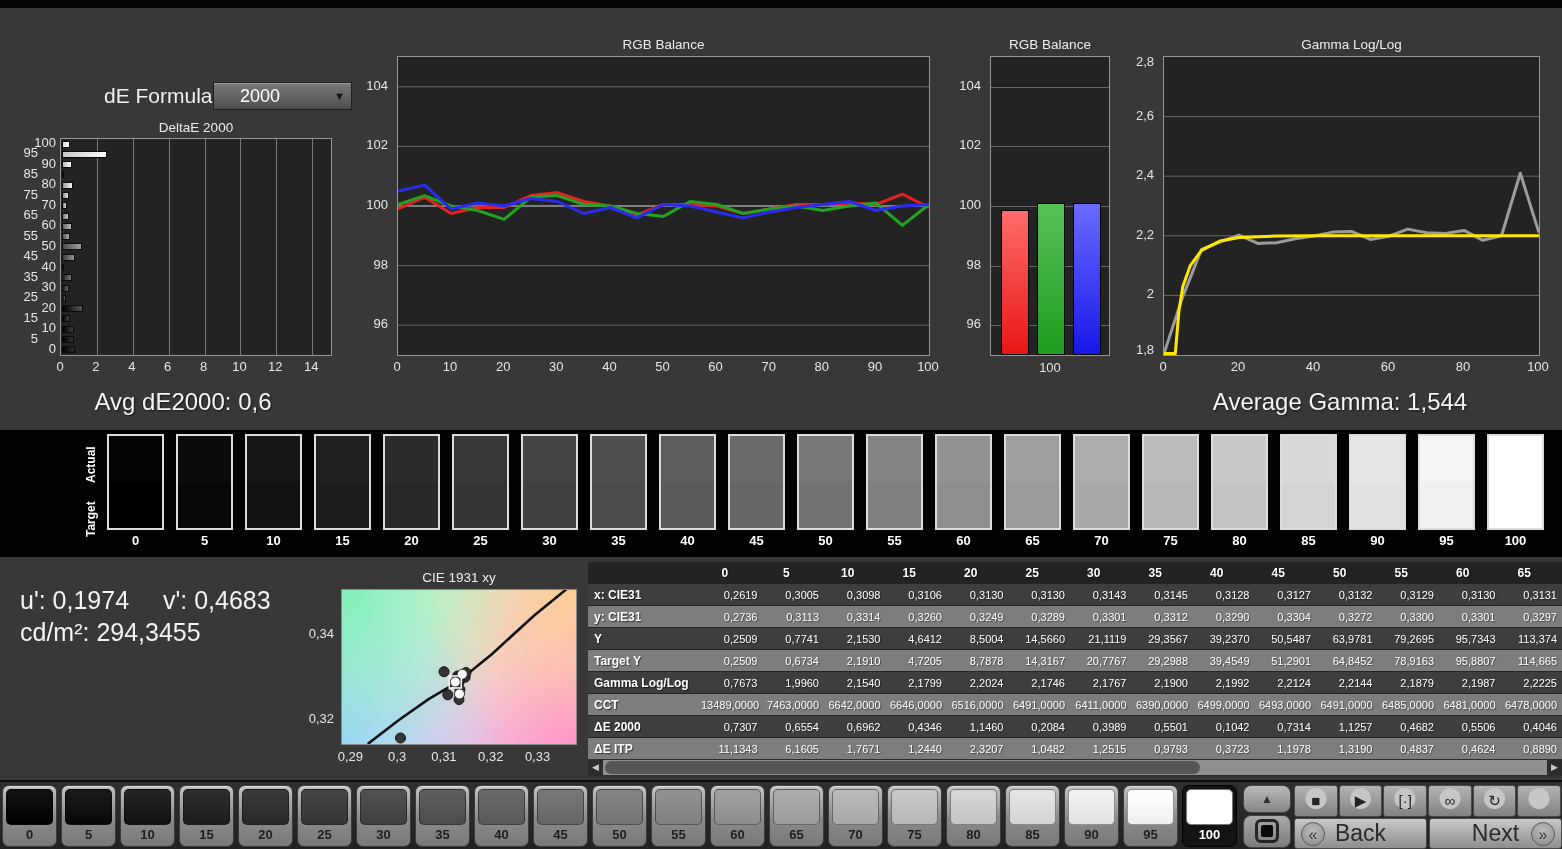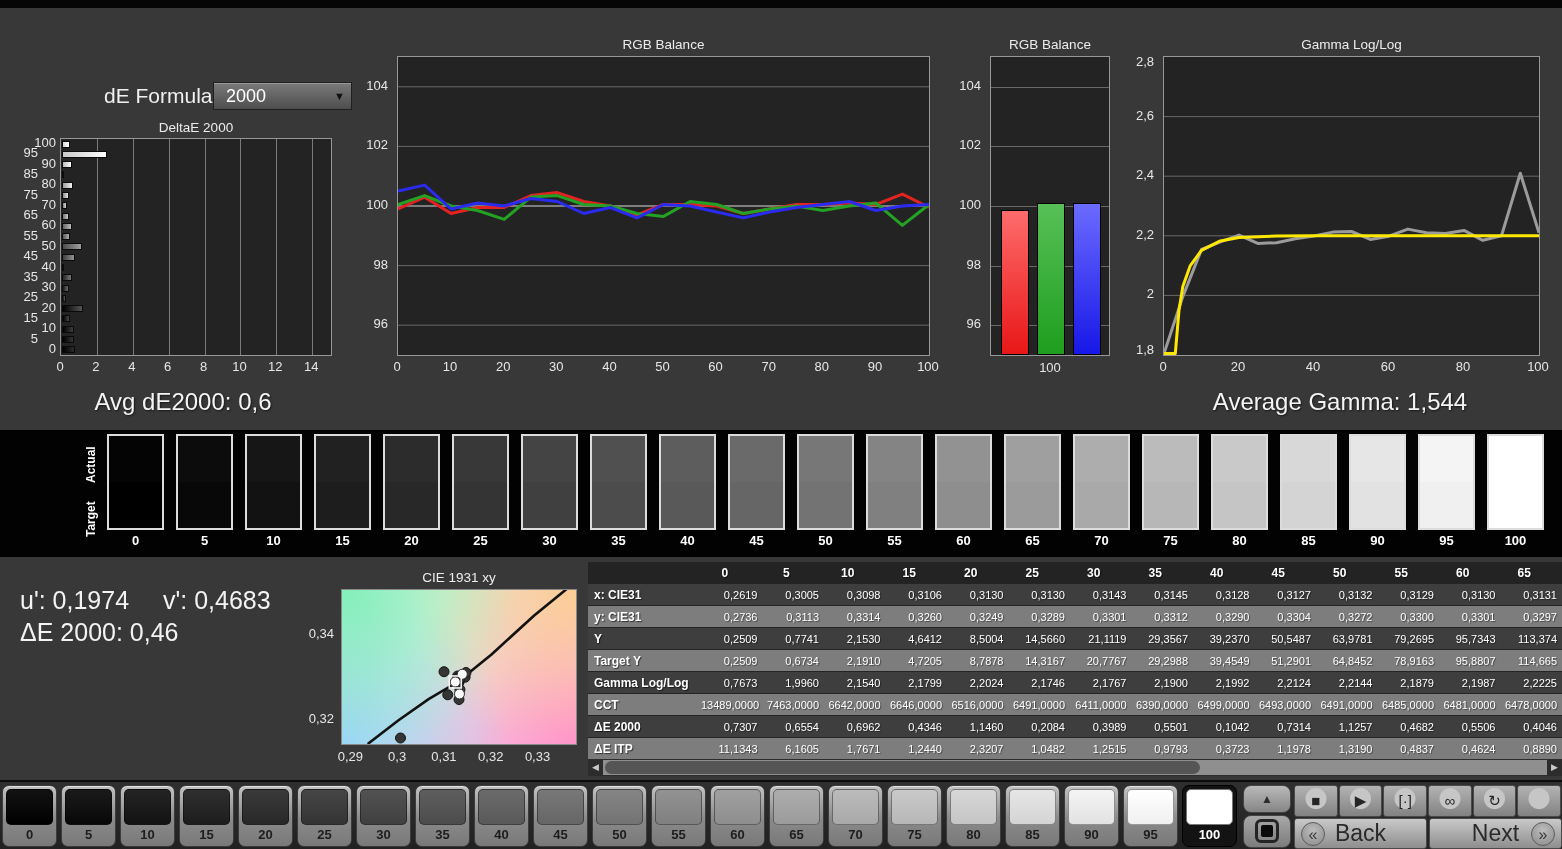--- a/index.html
+++ b/index.html
@@ -6,21 +6,21 @@
   *{box-sizing:border-box;}
   .screen{position:relative;width:1562px;height:849px;background:#383838;overflow:hidden;
           font-family:"Liberation Sans",sans-serif;color:#eee;}
   .topbar-black{position:absolute;left:0;top:0;width:1562px;height:8px;background:#050505;}
   .page-title{position:absolute;left:8px;top:20px;font-size:37px;color:#fdfdfd;
               letter-spacing:.5px;text-shadow:1px 2px 3px rgba(0,0,0,.55);}
   .de-label{position:absolute;left:104px;top:84px;font-size:21px;color:#f0f0f0;}
   .dropdown{position:absolute;left:213px;top:82px;width:139px;height:28px;
             background:linear-gradient(180deg,#7a7a7a,#4e4e4e);border:1px solid #1f1f1f;
             box-shadow:inset 0 1px 0 rgba(255,255,255,.25);cursor:pointer;}
-  .dropdown-value{position:absolute;left:12px;top:3px;font-size:18px;color:#fff;}
+  .dropdown-value{position:absolute;left:26px;top:3px;font-size:18px;color:#fff;}
   .dropdown-arrow{position:absolute;right:6px;top:7px;font-size:11px;color:#111;}
   .chart-title{position:absolute;font-size:13.5px;color:#ececec;text-align:center;}
   .t-deltae{left:60px;top:120px;width:272px;}
   .t-rgbline{left:397px;top:37px;width:533px;}
   .t-rgbbar{left:960px;top:37px;width:180px;}
   .t-gamma{left:1163px;top:37px;width:377px;}
   .t-cie{left:341px;top:570px;width:236px;}
   .plot{position:absolute;background:#232323;border:1px solid #979797;}
   #deltae-plot{left:60px;top:138px;width:272px;height:218px;}
   #deltae-ylabels{position:absolute;left:0;top:138px;width:58px;height:218px;}
@@ -376,21 +376,21 @@
         <div class="strip-num" style="left: 1487px;">100</div>
       </div>
   </div>
 
   <div class="cr">
     <div class="cr-line">
       <span><span>u':</span> <span>0,1974</span></span>
       <span class="cr-b"><span>v':</span> <span>0,4683</span></span>
     </div>
     <div class="cr-line">
-      <span><span>ΔE 2000:</span> <span>0,46</span></span>
+      <span><span>cd/m²:</span> <span>294,3455</span></span>
     </div>
   </div>
 
   <div class="chart-title t-cie">CIE 1931 xy</div>
   <div id="cie-plot"><svg width="234" height="154">
         <polyline points="25.7,154.0 56.2,130.5 86.6,109.1 115.6,92.0 149.8,64.2 191.9,25.7 234.0,-8.6" fill="none" stroke="#121212" stroke-width="2.6"></polyline>
         <circle cx="58.5" cy="148" r="5" fill="#353535" stroke="#141414" stroke-width="1"></circle>
         <circle cx="102.0240000000001" cy="81.70555555555565" r="5" fill="#353535" stroke="#141414" stroke-width="1"></circle>
         <circle cx="105.76799999999996" cy="104.80555555555547" r="5" fill="#353535" stroke="#141414" stroke-width="1"></circle>
         <circle cx="117" cy="109.51111111111099" r="5" fill="#353535" stroke="#141414" stroke-width="1"></circle>

